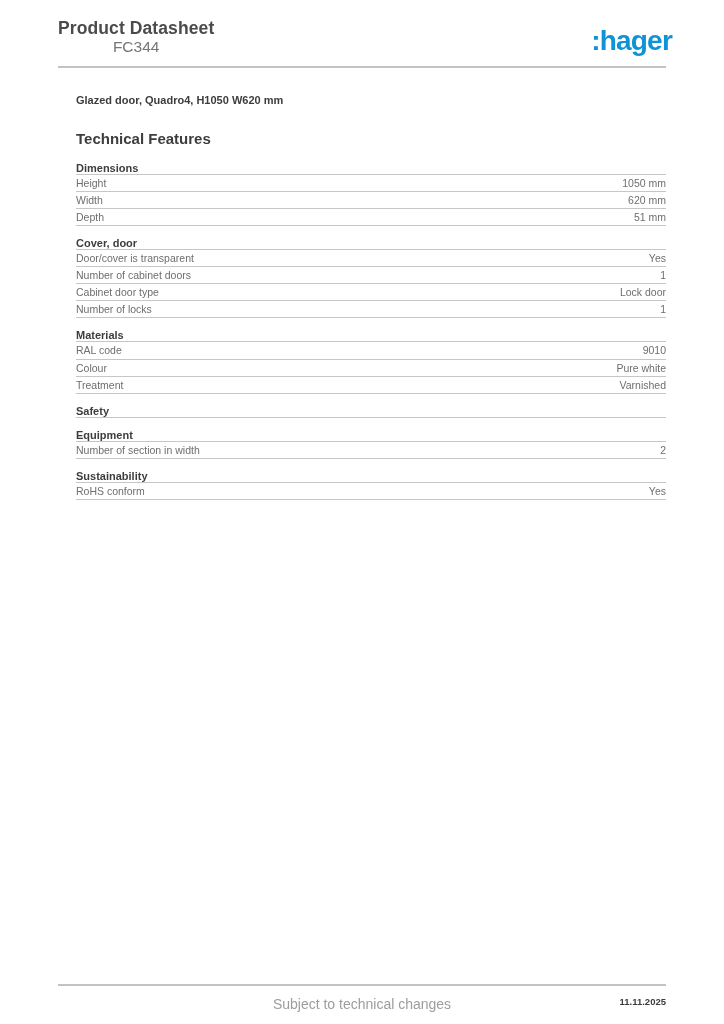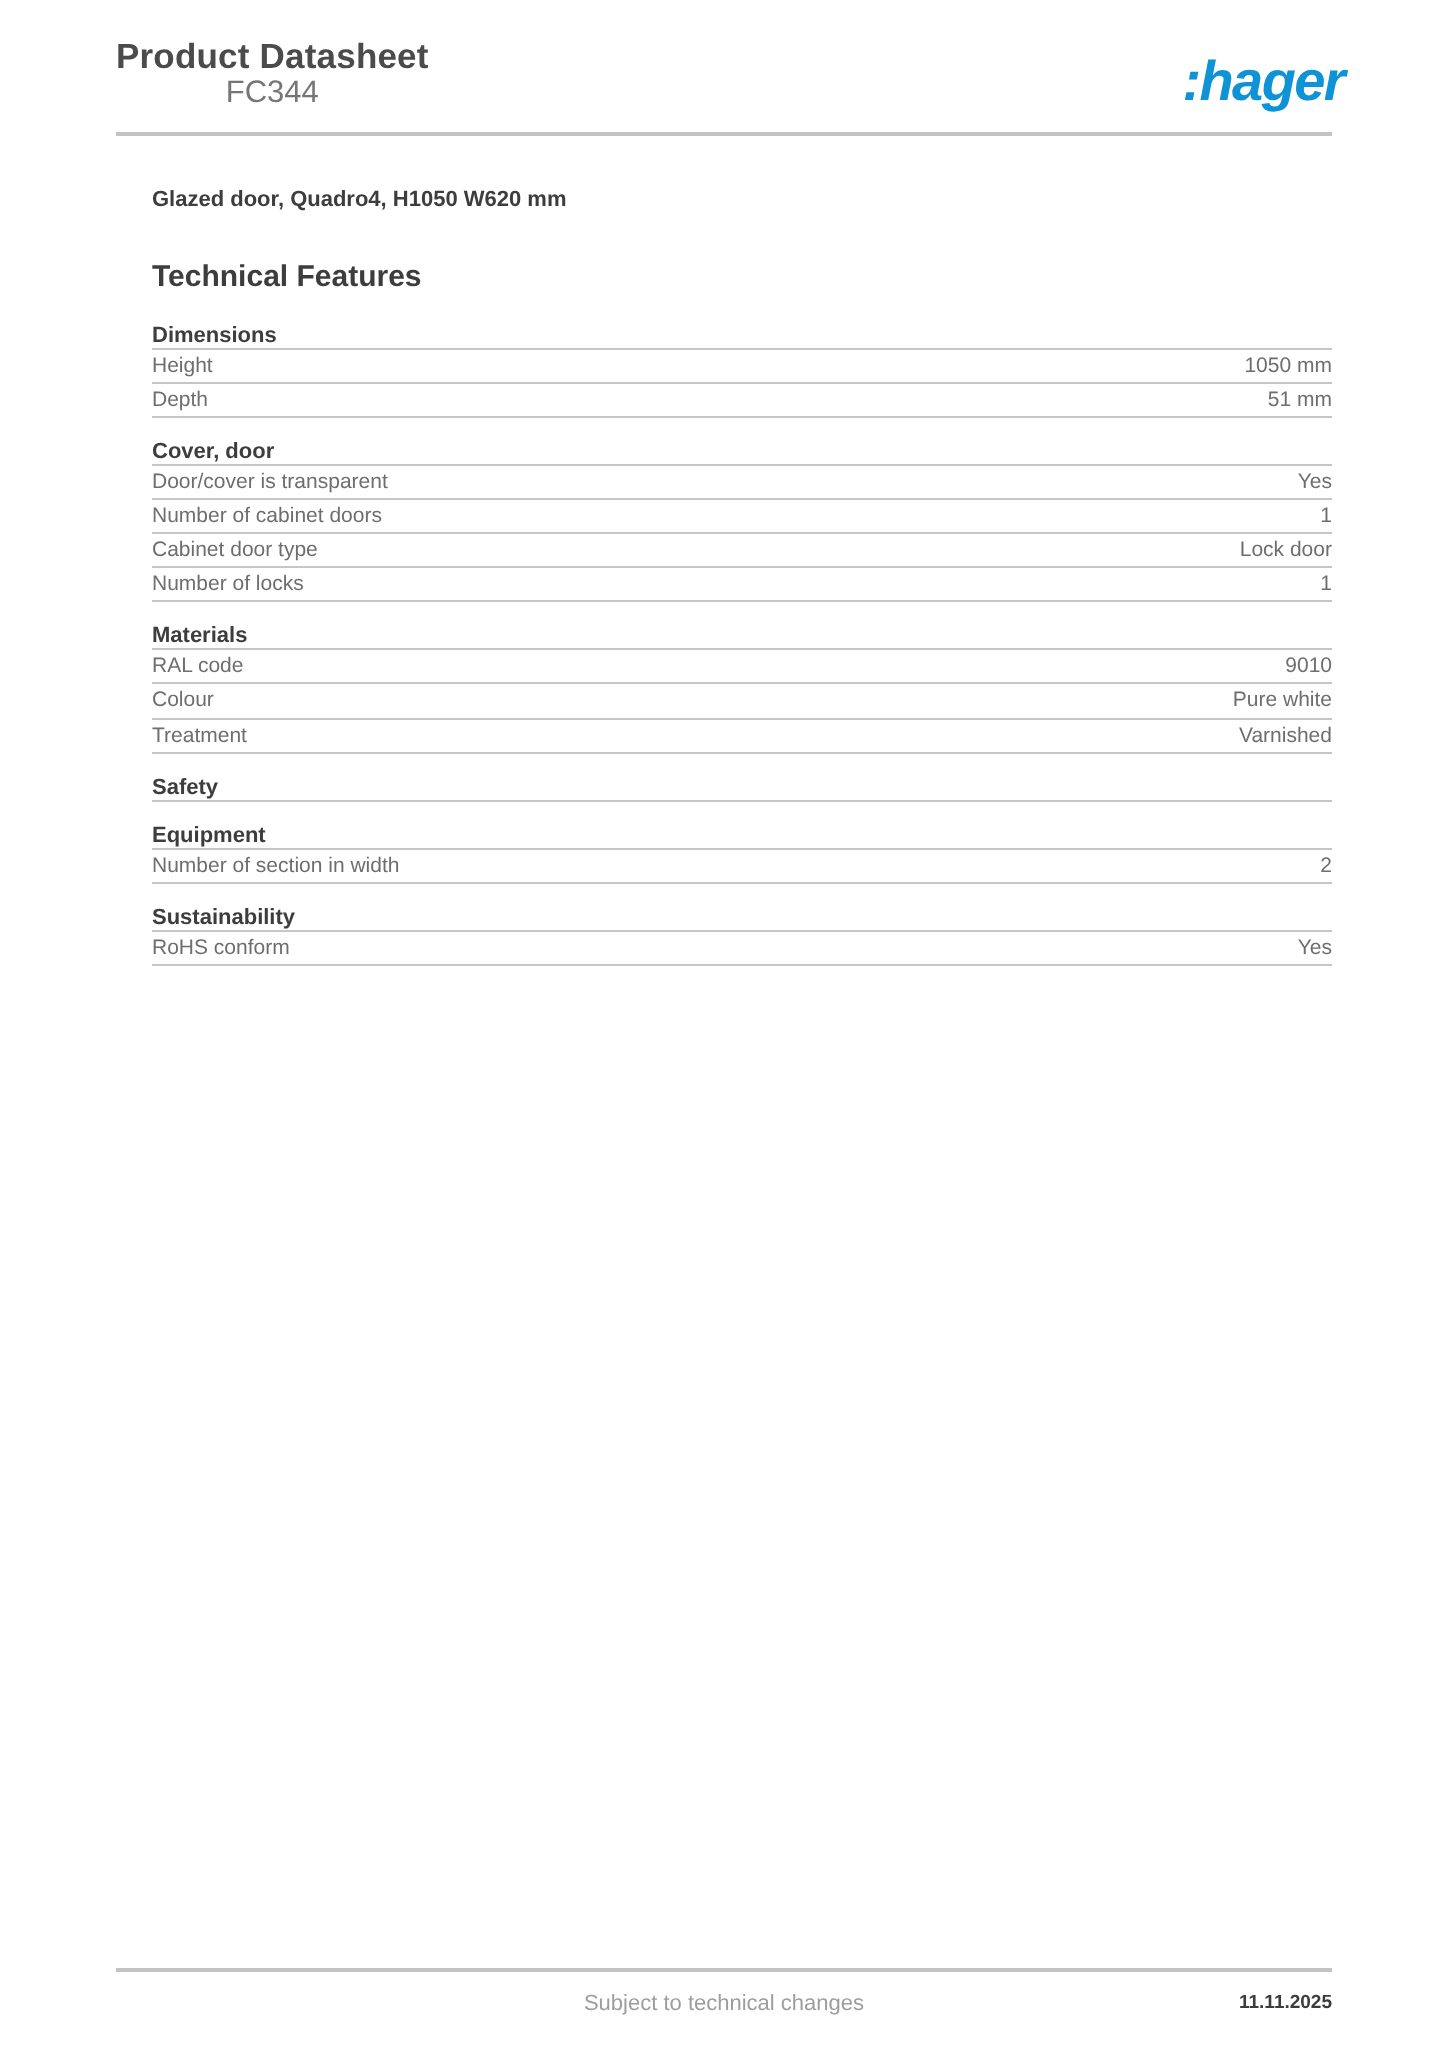--- a/index.html
+++ b/index.html
@@ -149,60 +149,64 @@
   .footer-row {
     position: relative;
     margin-top: 10px;
     height: 12px;
   }
   .footer-note {
     position: absolute;
     left: 0;
     right: 0;
     text-align: center;
-    font-size: 11px;
+    font-size: 14px;
     color: #9d9d9d;
   }
   .footer-date {
     position: absolute;
     right: 0;
     font-size: 9.5px;
     font-weight: bold;
     color: #3c3c3c;
   }
 </style>
 </head>
 <body>
 
 <div class="page">
 
   <div class="header">
     <div>
       <div class="header-title">Product Datasheet</div>
       <div class="header-ref">FC344</div>
     </div>
-    <div class="logo" style="color: rgb(14, 147, 214); font-style: italic;">:hager</div>
+    <div class="logo" style="color: rgb(14, 147, 214);">:hager</div>
   </div>
   <div class="header-rule"></div>
 
   <div class="main">
 
 
     <div class="specs-col">
       <div class="product-title">Glazed door, Quadro4, H1050 W620 mm</div>
       <div class="features-heading">Technical Features</div>
       <div id="spec-sections">
   <section class="spec-section">
     <div class="spec-section-title">Dimensions</div>
     <div class="spec-rows">
   <div class="spec-row">
     <span class="spec-label">Height</span>
     <span class="spec-value">1050 mm</span>
   </div>
 
+  <div class="spec-row">
+    <span class="spec-label">Width</span>
+    <span class="spec-value">620 mm</span>
+  </div>
 
   <div class="spec-row">
     <span class="spec-label">Depth</span>
     <span class="spec-value">51 mm</span>
   </div>
 </div>
   </section>
 
   <section class="spec-section">
     <div class="spec-section-title">Cover, door</div>

